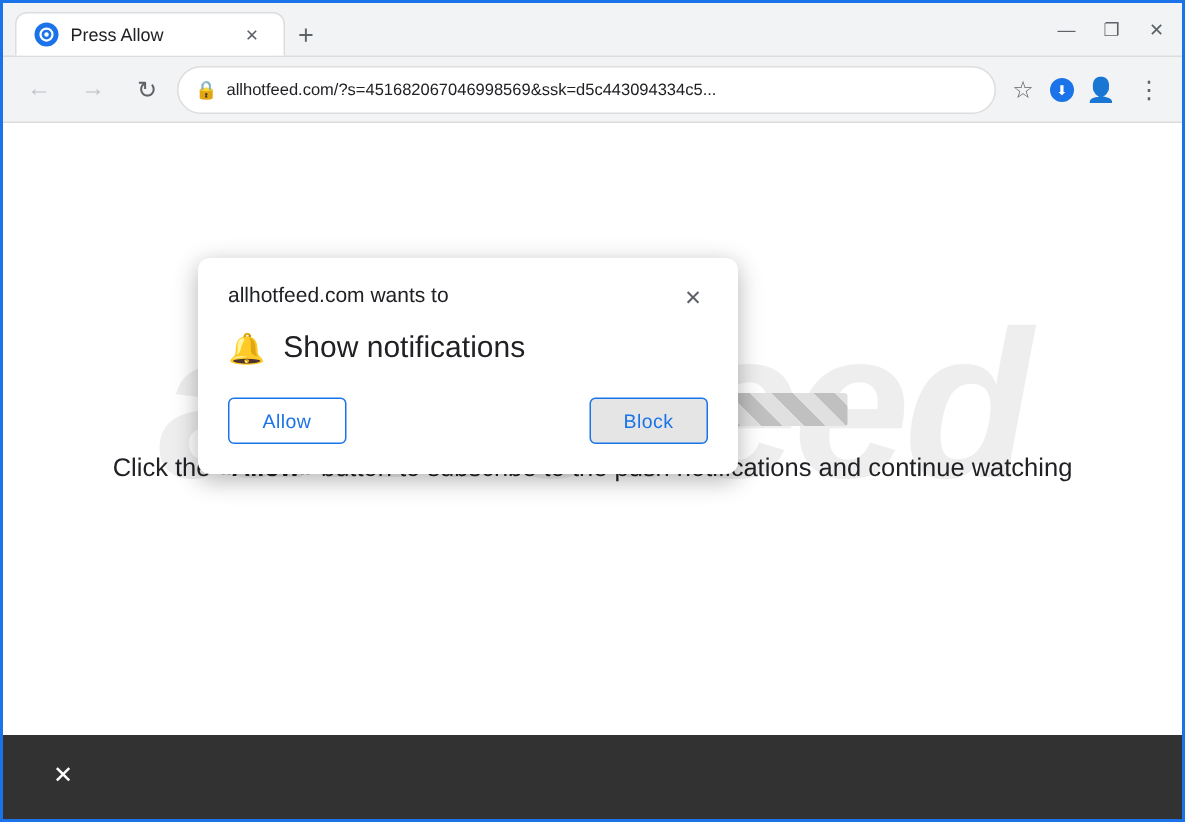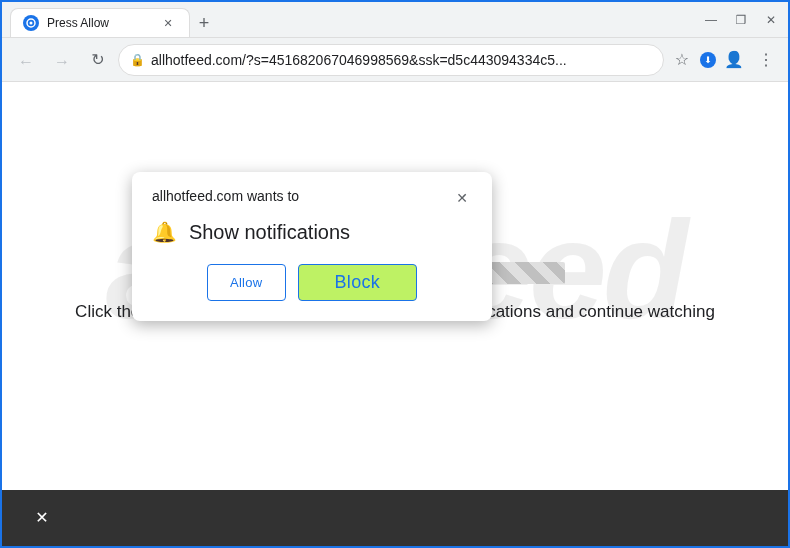--- a/index.html
+++ b/index.html
@@ -156,21 +156,21 @@
       display: flex;
       align-items: center;
       justify-content: center;
       color: #5f6368;
       font-size: 12px;
       flex-shrink: 0;
     }
 
     .address-text {
       flex: 1;
-      font-size: 14px;
+      font-size: 11px;
       color: #202124;
       white-space: nowrap;
       overflow: hidden;
       text-overflow: ellipsis;
     }
 
     .star-icon, .account-icon, .menu-icon {
       width: 28px;
       height: 28px;
       border-radius: 50%;
@@ -290,43 +290,43 @@
       color: #202124;
     }
 
     .popup-notification-text {
       font-size: 20px;
       color: #202124;
     }
 
     .popup-buttons {
       display: flex;
-      justify-content: center;
+      justify-content: space-between;
       gap: 12px;
     }
 
     .btn-allow {
       padding: 7px 22px;
       border: 1px solid #1a73e8;
       border-radius: 4px;
       background: #fff;
       color: #1a73e8;
       font-size: 13px;
       font-weight: 500;
       cursor: pointer;
       letter-spacing: 0.3px;
     }
 
     .btn-block {
-      padding: 7px 36px;
+      padding: 7px 22px;
       border: 1px solid #1a73e8;
       border-radius: 4px;
-      background: #bef264;
+      background: #e5e5e5;
       color: #1a73e8;
-      font-size: 18px;
+      font-size: 13px;
       font-weight: 500;
       cursor: pointer;
       letter-spacing: 0.3px;
     }
 
     
     .bottom-bar {
       background: #323232;
       color: #fff;
       font-size: 12px;

